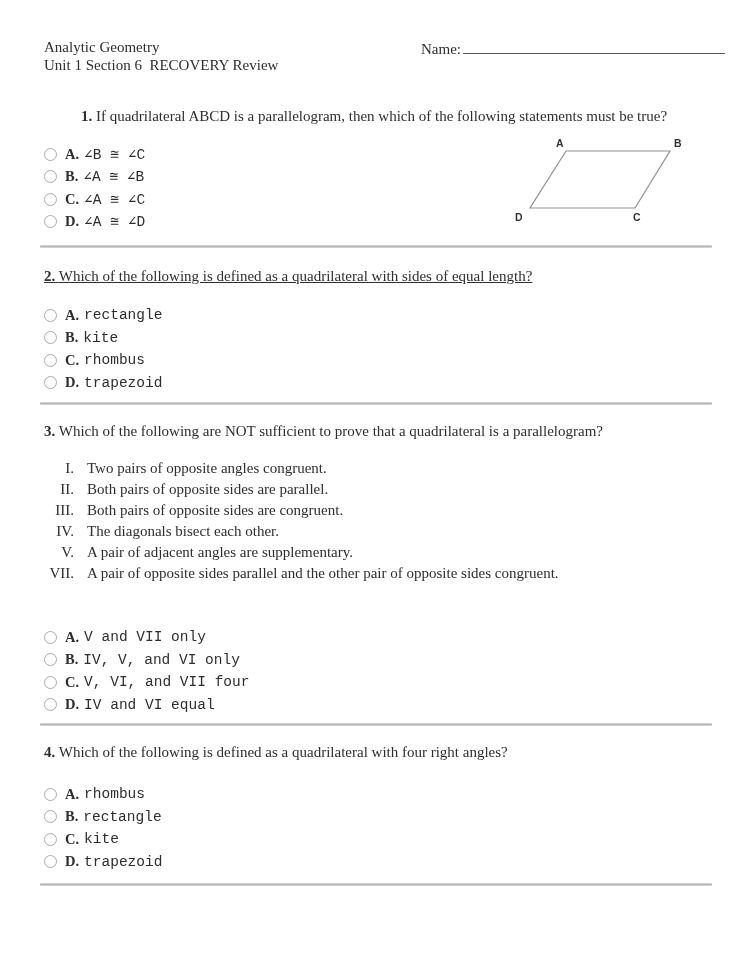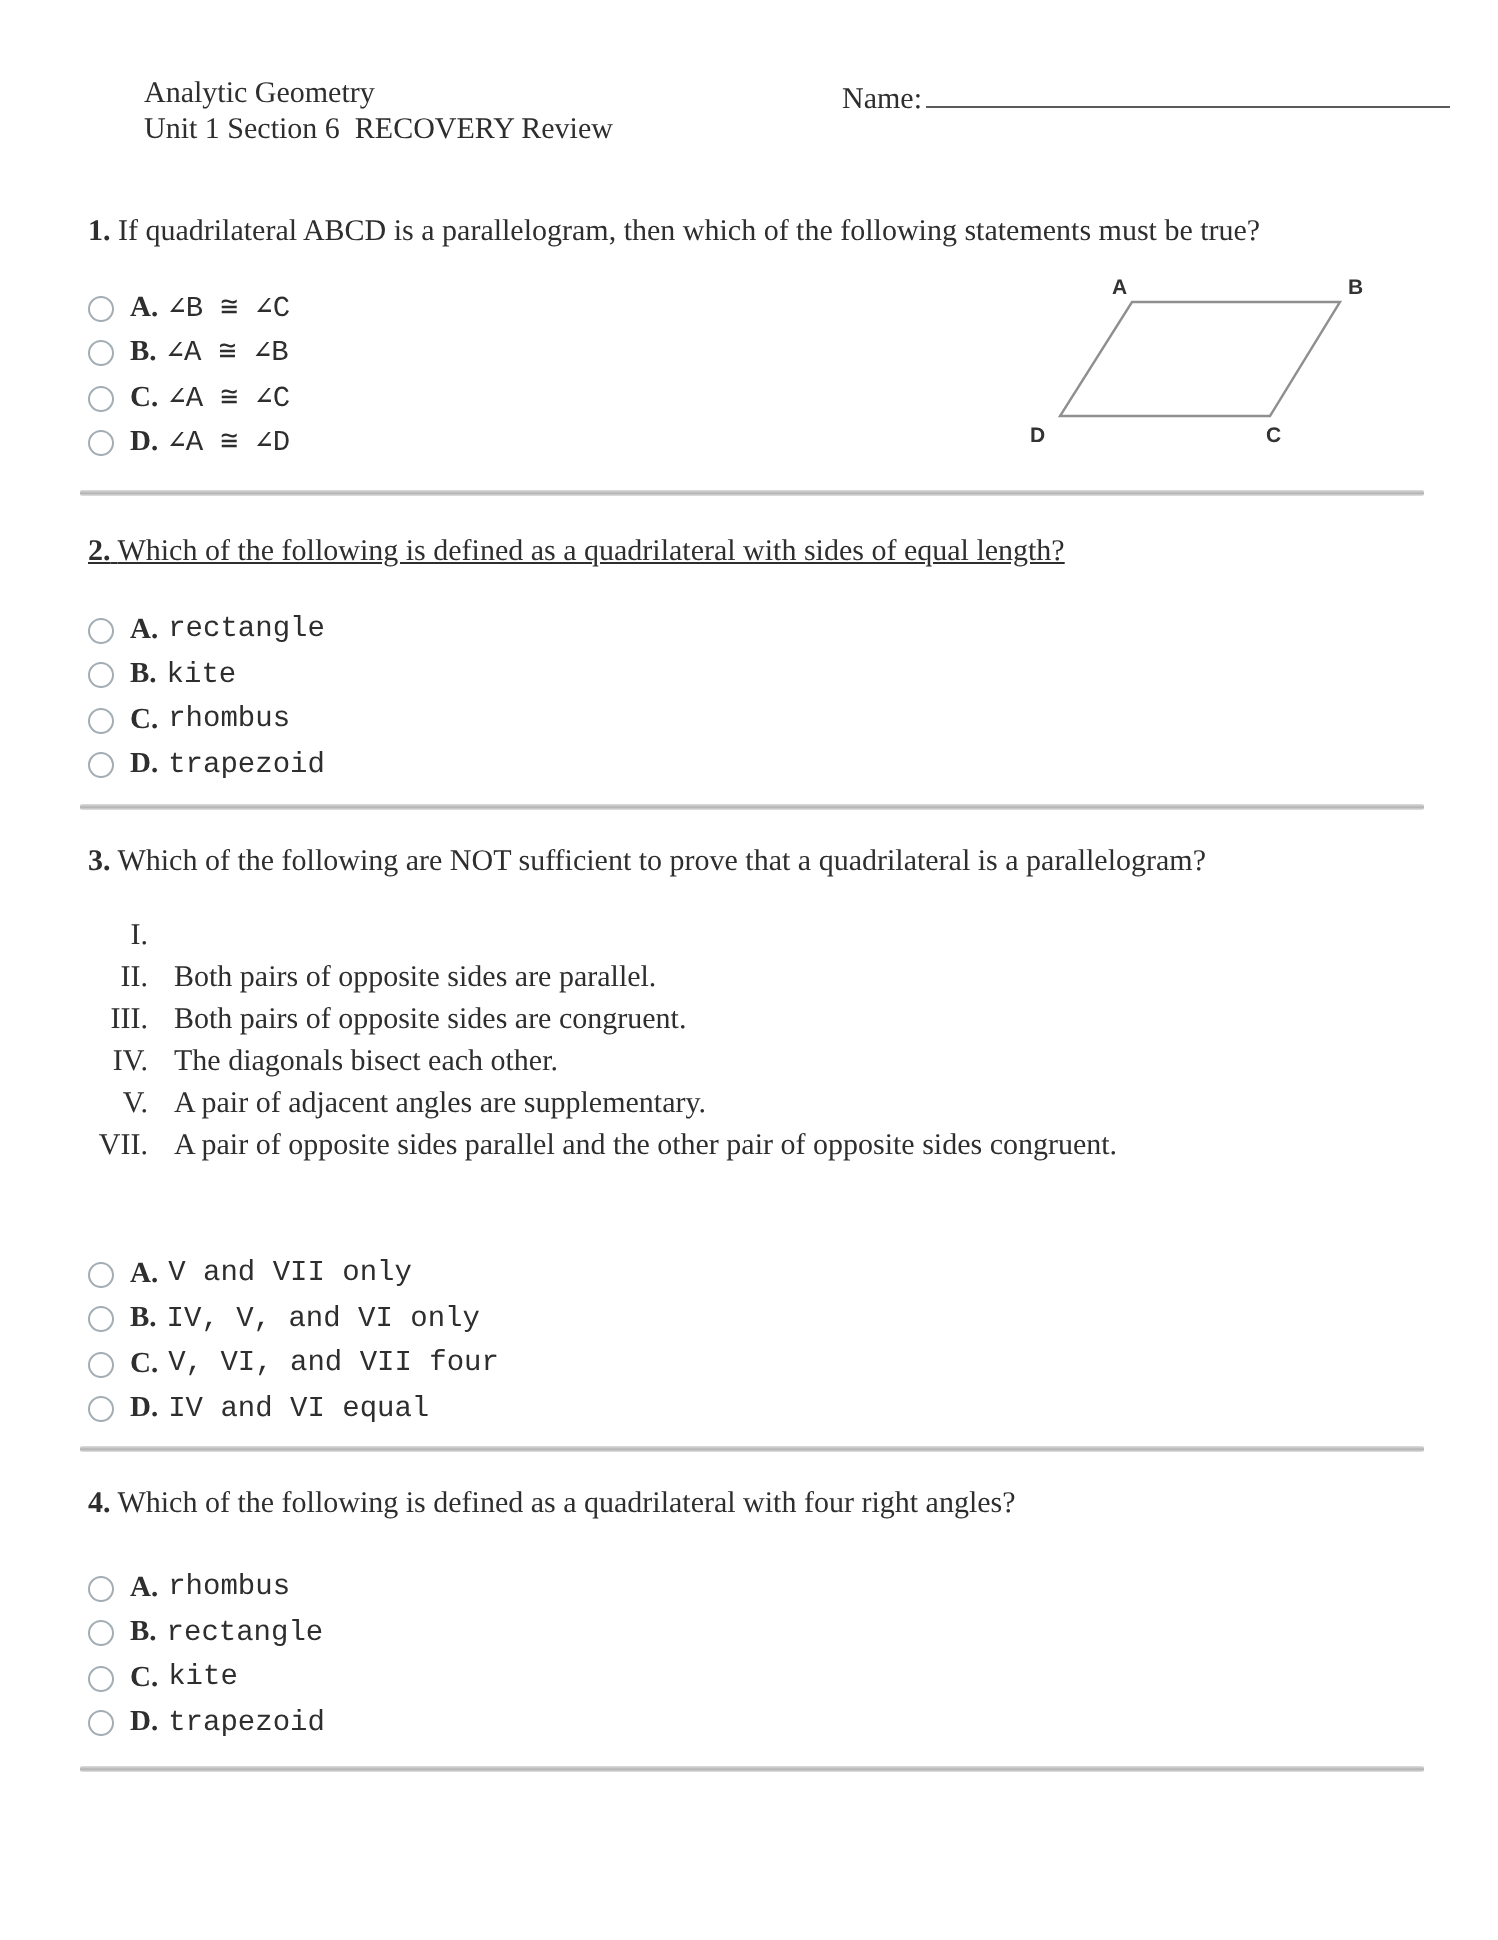--- a/index.html
+++ b/index.html
@@ -8,21 +8,21 @@
     width: 749px;
     height: 970px;
     background: #ffffff;
     font-family: "Liberation Serif", serif;
     color: #2e2e2e;
     overflow: hidden;
   }
   .abs { position: absolute; }
 
   
-  .header-left { left: 44px; top: 38px; font-size: 15px; line-height: 18px; margin-left: 28px; }
+  .header-left { left: 44px; top: 38px; font-size: 15px; line-height: 18px; }
   .name-field { left: 397px; top: 40px; font-size: 15px; margin-left: 24px; }
   .name-line {
     display: inline-block;
     width: 262px;
     height: 13px;
     border-bottom: 1.2px solid #5a5a5a;
     margin-left: 2px;
     vertical-align: baseline;
   }
 
@@ -71,21 +71,21 @@
 <div class="page">
 
   <div class="abs header-left">
     <div>Analytic Geometry</div>
     <div style="white-space: pre-wrap;">Unit 1 Section 6  RECOVERY Review</div>
   </div>
   <div class="abs name-field">
     <span>Name:</span><span class="name-line"></span>
   </div>
 
-  <div class="abs qtext" style="left:44px; top:108px;">
+  <div class="abs qtext" style="left:44px; top:108px;text-align:center;">
     <b>1.</b>
     <span>If quadrilateral ABCD is a parallelogram, then which of the following statements must be true?</span>
   </div>
 
   <div class="abs options" style="left:44px; top:143px;">
     <div class="opt-row">
       <span class="radio"></span>
       <span class="opt-letter">A.</span>
       <span class="opt-text">∠B ≅ ∠C</span>
     </div>
@@ -147,20 +147,21 @@
   <div class="abs divider" style="top:402px;"></div>
 
   <div class="abs qtext" style="left:44px; top:423px;font-family:Liberation Serif, serif;">
     <b>3.</b>
     <span>Which of the following are NOT sufficient to prove that a quadrilateral is a parallelogram?</span>
   </div>
 
   <div class="abs statements" style="left:44px; top:458px;">
     <div class="stmt-row">
       <span class="stmt-numeral">I.</span>
+      <span>Two pairs of opposite angles congruent.</span>
     </div>
     <div class="stmt-row">
       <span class="stmt-numeral">II.</span>
       <span>Both pairs of opposite sides are parallel.</span>
     </div>
     <div class="stmt-row">
       <span class="stmt-numeral">III.</span>
       <span>Both pairs of opposite sides are congruent.</span>
     </div>
     <div class="stmt-row">

